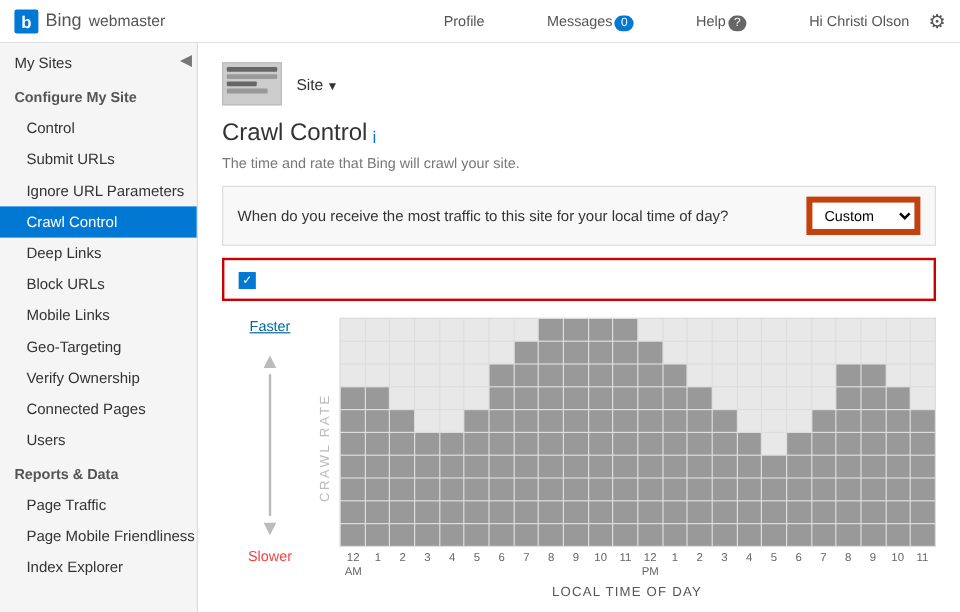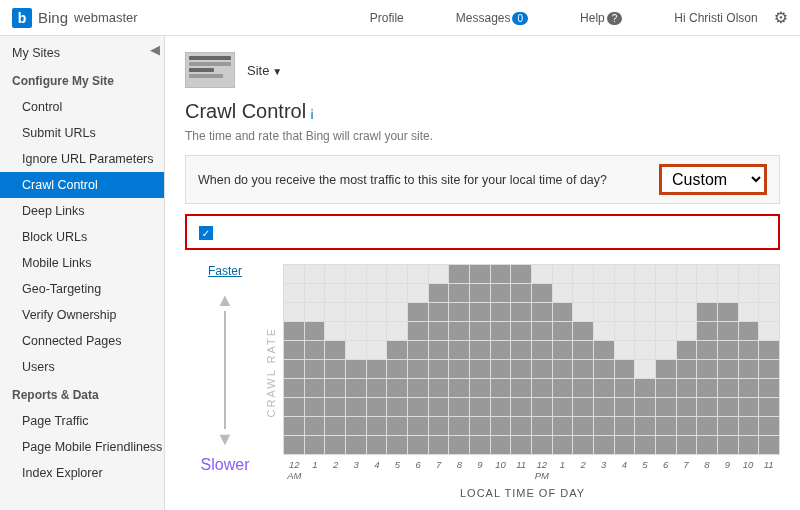--- a/index.html
+++ b/index.html
@@ -175,24 +175,24 @@
       align-items: center;
       gap: 10px;
       margin-bottom: 10px;
     }
     .traffic-question-text {
       font-size: 12.5px;
       color: #333;
       flex: 1;
     }
     .traffic-select {
-      border: 3px solid #c2410c;
+      border: 5px solid #c2410c;
       background: #fff;
       padding: 3px 6px;
-      font-size: 16px;
+      font-size: 12px;
       cursor: pointer;
       min-width: 90px;
     }
 
     
     .crawl-boost {
       border: 2px solid #cc0000;
       padding: 8px 12px;
       margin-bottom: 14px;
       display: flex;
@@ -242,21 +242,21 @@
     }
 
     .chart-x-labels {
       display: flex;
       justify-content: space-between;
       font-size: 10px;
       color: #666;
       margin-top: 4px;
       padding: 0 1px;
     }
-    .chart-x-label { text-align: center; flex: 1; font-style: italic; }
+    .chart-x-label { text-align: center; flex: 1; }
 
     .chart-footer {
       text-align: center;
       margin-top: 6px;
     }
     .chart-x-title {
       font-size: 11px;
       color: #555;
       letter-spacing: 1px;
     }
@@ -264,21 +264,21 @@
     
     .y-combined {
       display: flex;
       flex-direction: column;
       align-items: center;
       width: 80px;
       padding-top: 0;
       gap: 0;
     }
     .y-top-label { font-size: 12px; color: #0369a1; margin-bottom: 12px; text-decoration: underline; }
-    .y-bottom-label { font-size: 16px; color: #8b5cf6; margin-top: 6px; }
+    .y-bottom-label { font-size: 12px; color: #ef4444; margin-top: 6px; }
     .arrow-container {
       display: flex;
       flex-direction: column;
       align-items: center;
       height: 160px;
       position: relative;
       justify-content: space-between;
     }
   </style>
 </head>

